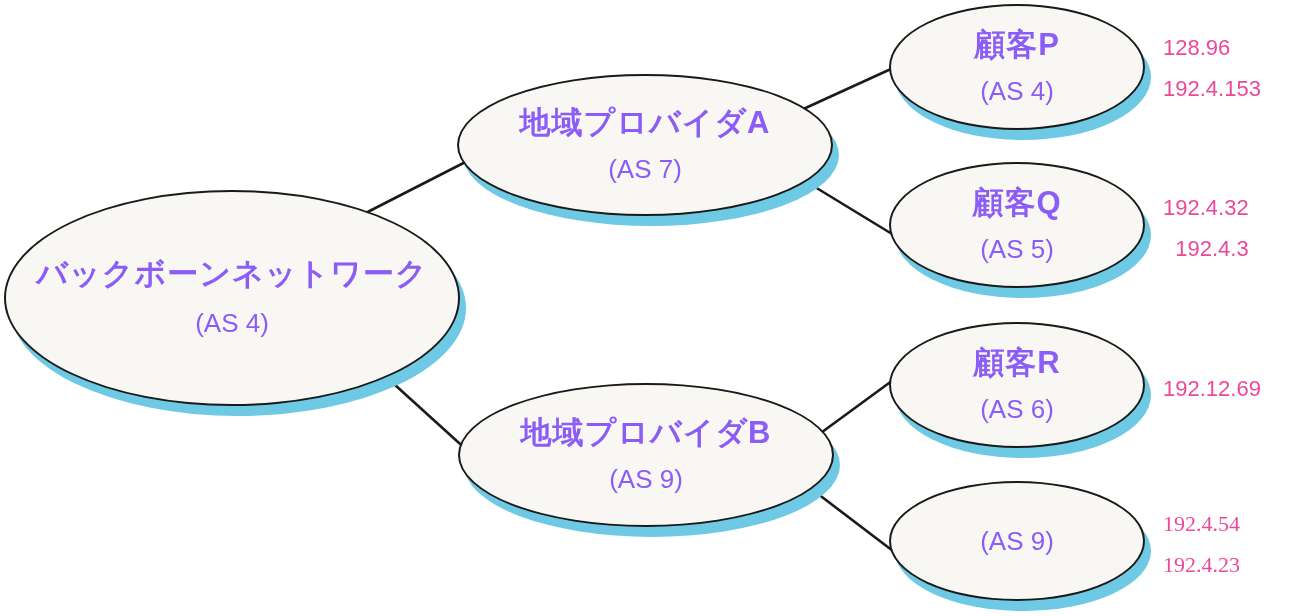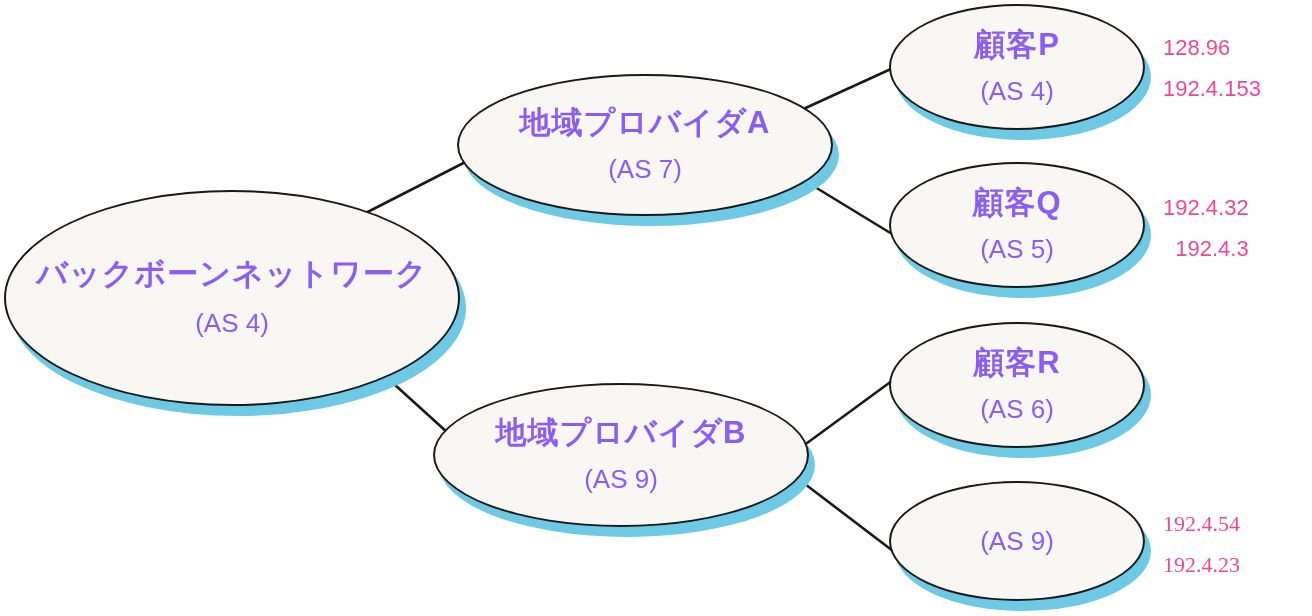--- a/index.html
+++ b/index.html
@@ -49,21 +49,21 @@
     white-space: nowrap;
   }
   .node .node-as {
     font-size: 26px;
     font-weight: normal;
     line-height: 38px;
     white-space: nowrap;
   }
   .node-backbone  { left: 4px;   top: 190px; width: 456px; height: 216px; gap: 10px; }
   .node-provider-a{ left: 457px; top: 74px;  width: 376px; height: 142px; }
-  .node-provider-b{ left: 433px; top: 383px; width: 376px; height: 144px; text-align: right; }
+  .node-provider-b{ left: 458px; top: 383px; width: 376px; height: 144px; text-align: right; }
   .node-customer-p{ left: 889px; top: 4px;   width: 256px; height: 126px; }
   .node-customer-q{ left: 889px; top: 162px; width: 256px; height: 126px; }
   .node-customer-r{ left: 889px; top: 322px; width: 256px; height: 126px; }
   .node-customer-s{ left: 889px; top: 481px; width: 256px; height: 120px; }
   .ip-block {
     position: absolute;
     left: 1163px;
     transform: translateY(-50%);
     font-size: 22px;
     line-height: 41px;
@@ -126,19 +126,22 @@
   <div class="ip-block ip-block-p">
     <div>128.96</div>
     <div>192.4.153</div>
   </div>
 
   <div class="ip-block ip-block-q">
     <div>192.4.32</div>
     <div>192.4.3</div>
   </div>
 
+  <div class="ip-block ip-block-r">
+    <div>192.12.69</div>
+  </div>
 
   <div class="ip-block ip-block-s">
     <div>192.4.54</div>
     <div>192.4.23</div>
   </div>
 
 </div>
 
 </body></html>

